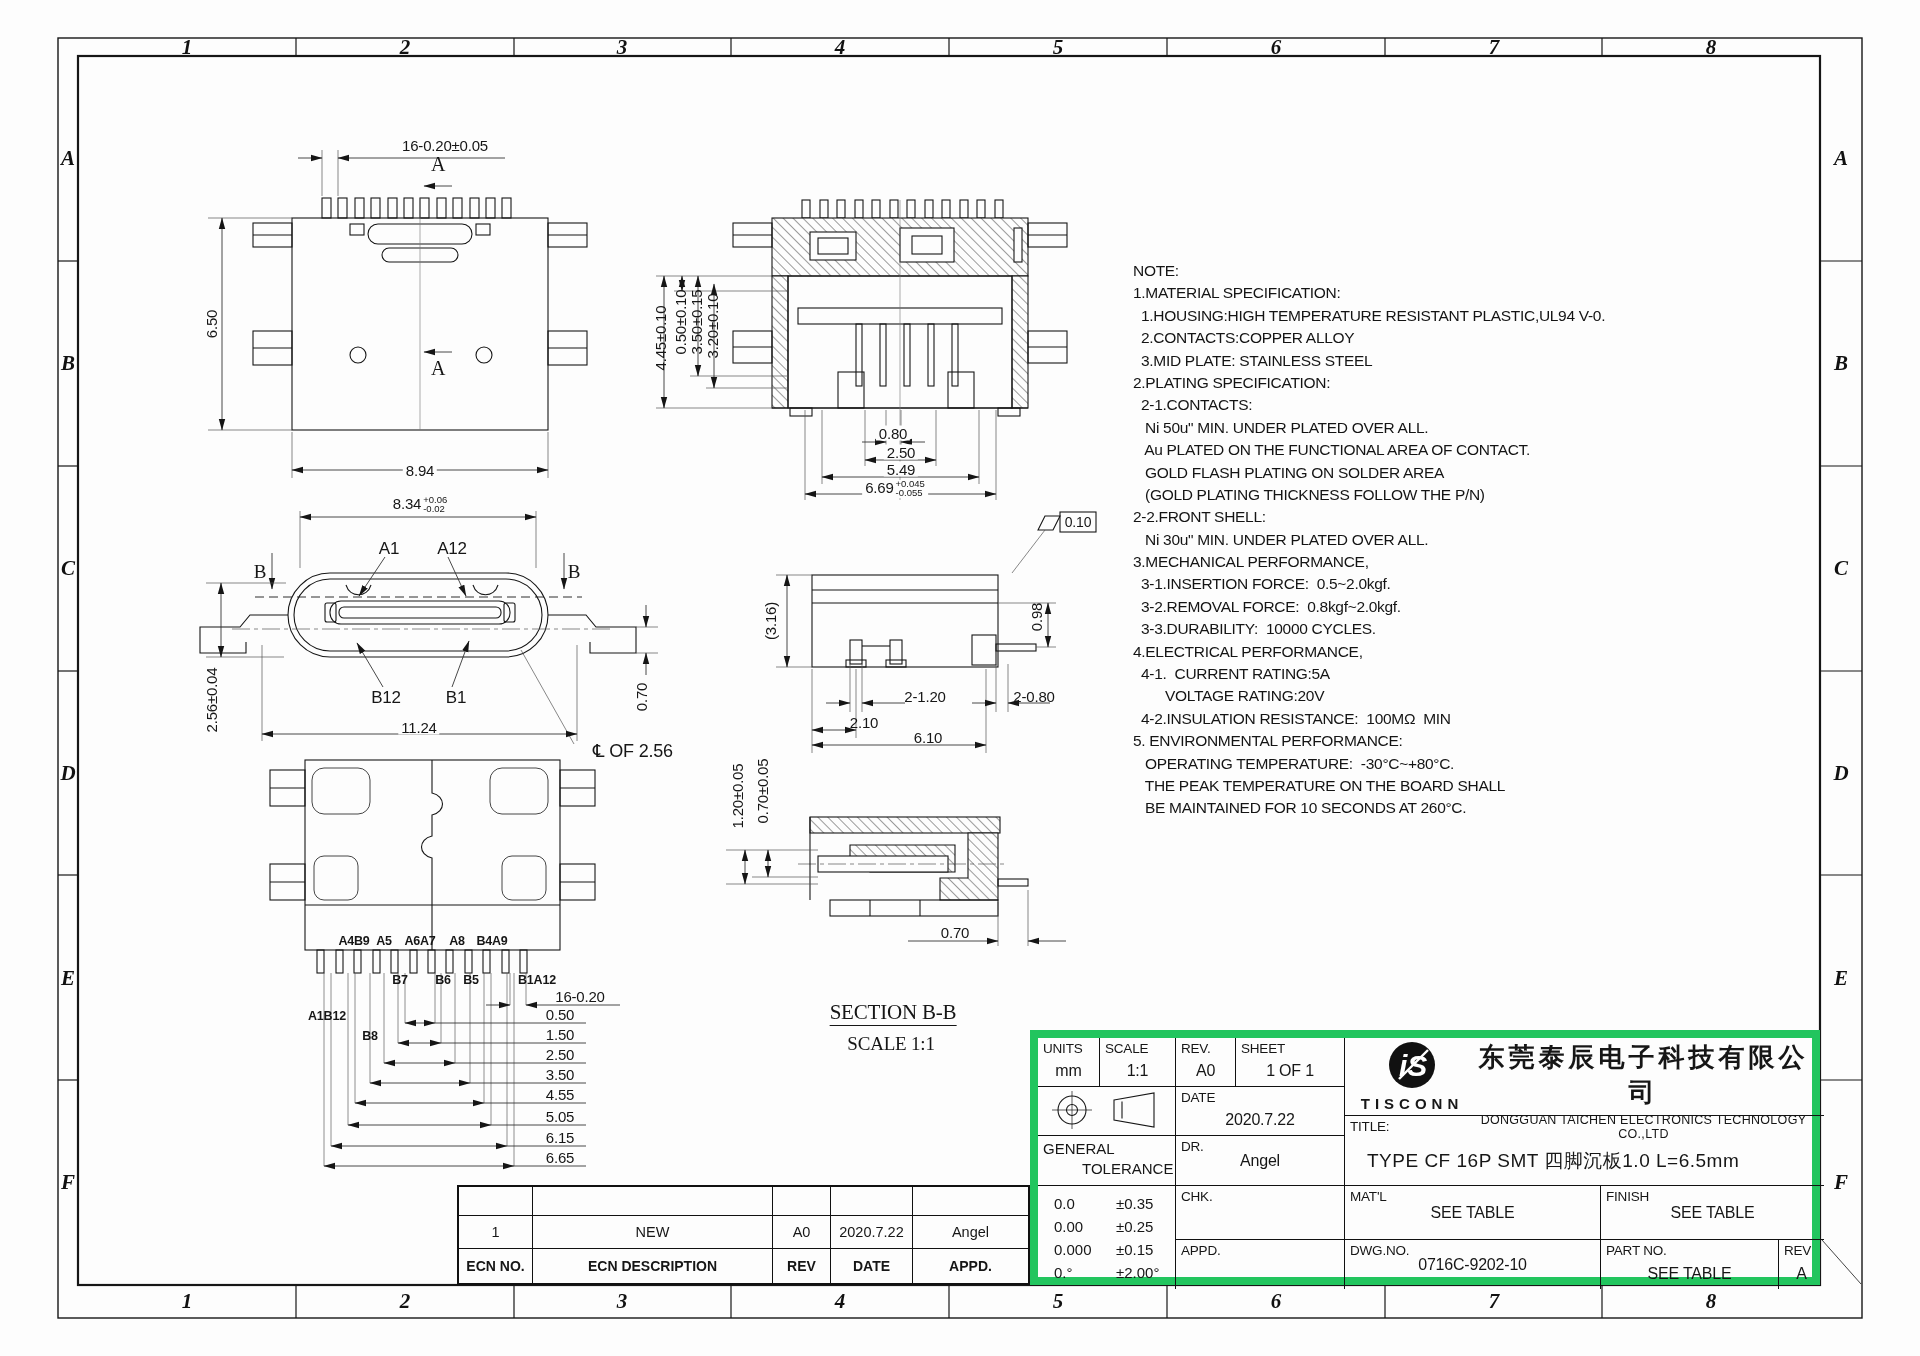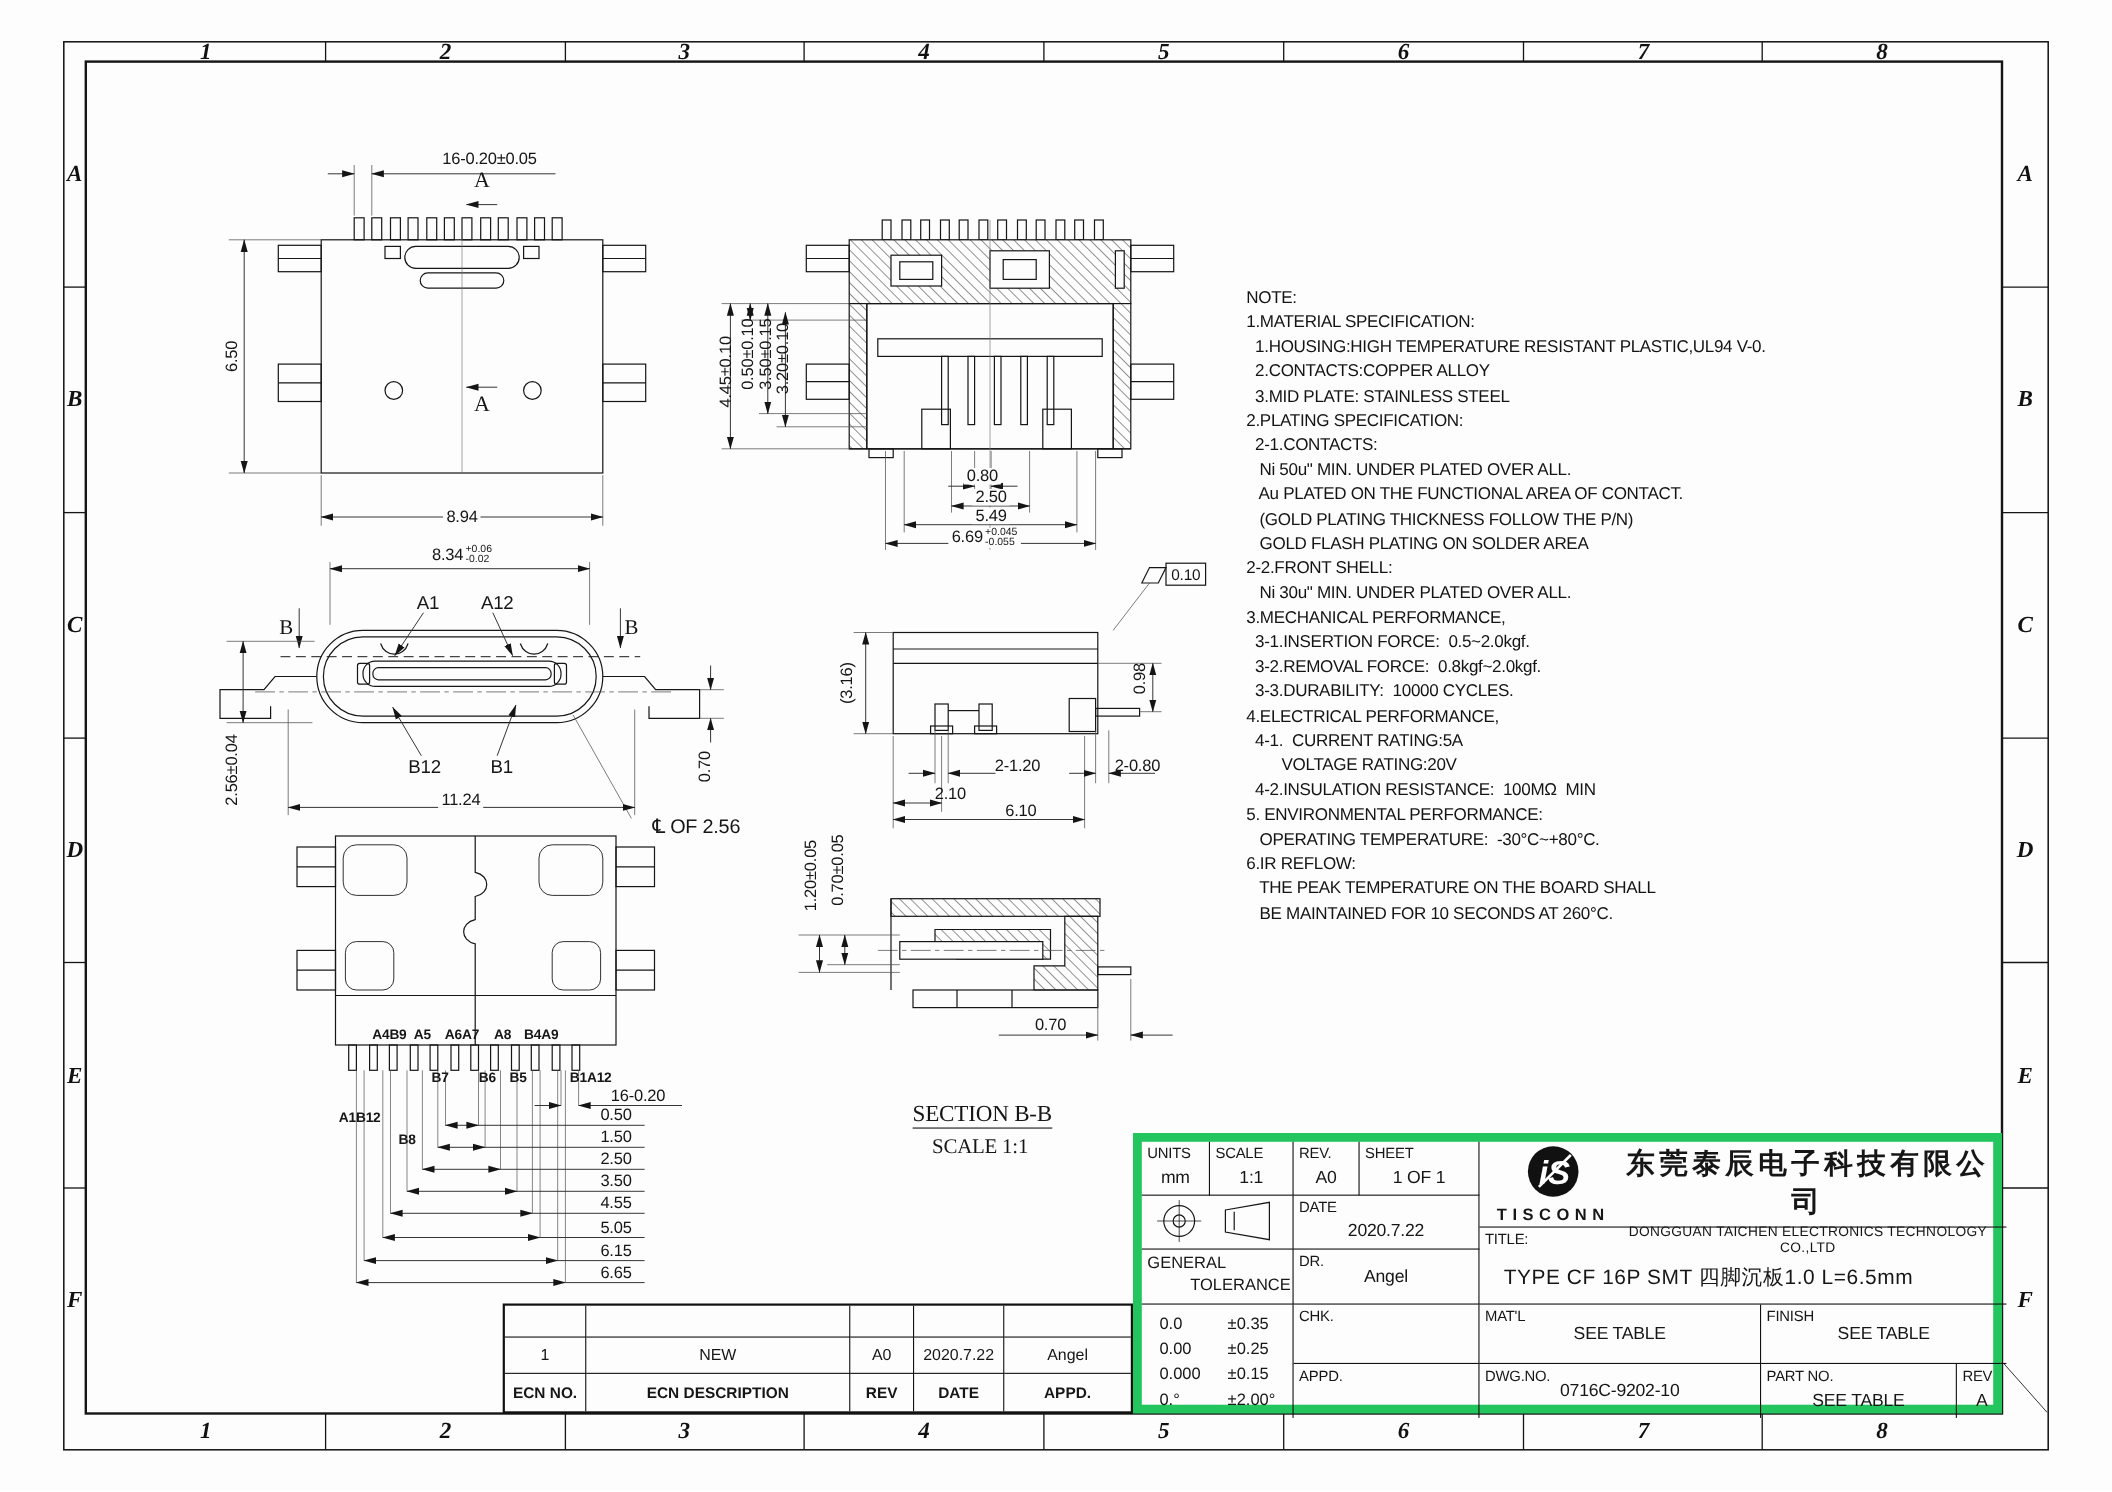--- a/index.html
+++ b/index.html
@@ -470,35 +470,34 @@
 <div id="notes">
       <div class="note-line">NOTE:</div>
       <div class="note-line">1.MATERIAL SPECIFICATION:</div>
       <div class="note-line">  1.HOUSING:HIGH TEMPERATURE RESISTANT PLASTIC,UL94 V-0.</div>
       <div class="note-line">  2.CONTACTS:COPPER ALLOY</div>
       <div class="note-line">  3.MID PLATE: STAINLESS STEEL</div>
       <div class="note-line">2.PLATING SPECIFICATION:</div>
       <div class="note-line">  2-1.CONTACTS:</div>
       <div class="note-line">   Ni 50u" MIN. UNDER PLATED OVER ALL.</div>
       <div class="note-line">   Au PLATED ON THE FUNCTIONAL AREA OF CONTACT.</div>
+      <div class="note-line">   GOLD FLASH PLATING ON SOLDER AREA</div>
       <div class="note-line">   (GOLD PLATING THICKNESS FOLLOW THE P/N)</div>
-      <div class="note-line">   GOLD FLASH PLATING ON SOLDER AREA</div>
       <div class="note-line">2-2.FRONT SHELL:</div>
       <div class="note-line">   Ni 30u" MIN. UNDER PLATED OVER ALL.</div>
       <div class="note-line">3.MECHANICAL PERFORMANCE,</div>
       <div class="note-line">  3-1.INSERTION FORCE:  0.5~2.0kgf.</div>
       <div class="note-line">  3-2.REMOVAL FORCE:  0.8kgf~2.0kgf.</div>
       <div class="note-line">  3-3.DURABILITY:  10000 CYCLES.</div>
       <div class="note-line">4.ELECTRICAL PERFORMANCE,</div>
       <div class="note-line">  4-1.  CURRENT RATING:5A</div>
       <div class="note-line">        VOLTAGE RATING:20V</div>
       <div class="note-line">  4-2.INSULATION RESISTANCE:  100MΩ  MIN</div>
       <div class="note-line">5. ENVIRONMENTAL PERFORMANCE:</div>
       <div class="note-line">   OPERATING TEMPERATURE:  -30°C~+80°C.</div>
-      <div class="note-line">6.IR REFLOW:</div>
       <div class="note-line">   THE PEAK TEMPERATURE ON THE BOARD SHALL</div>
       <div class="note-line">   BE MAINTAINED FOR 10 SECONDS AT 260°C.</div>
     </div>
 
 <div class="tb">
   <div class="cell" style="left:0;top:0;width:62px;height:49px">
     <span class="lab">UNITS</span>
     <span class="val low">mm</span>
   </div>
   <div class="cell" style="left:62px;top:0;width:76px;height:49px">

